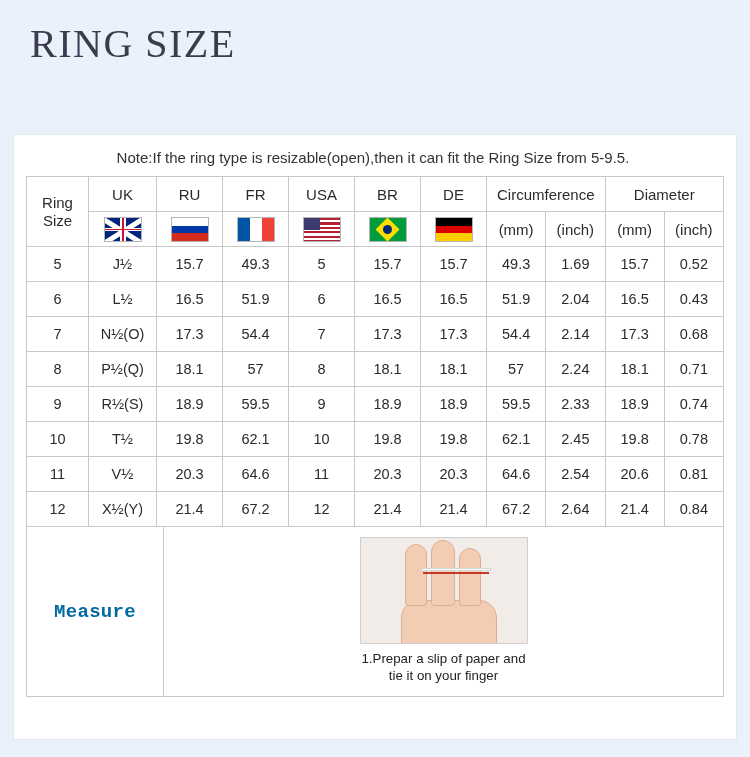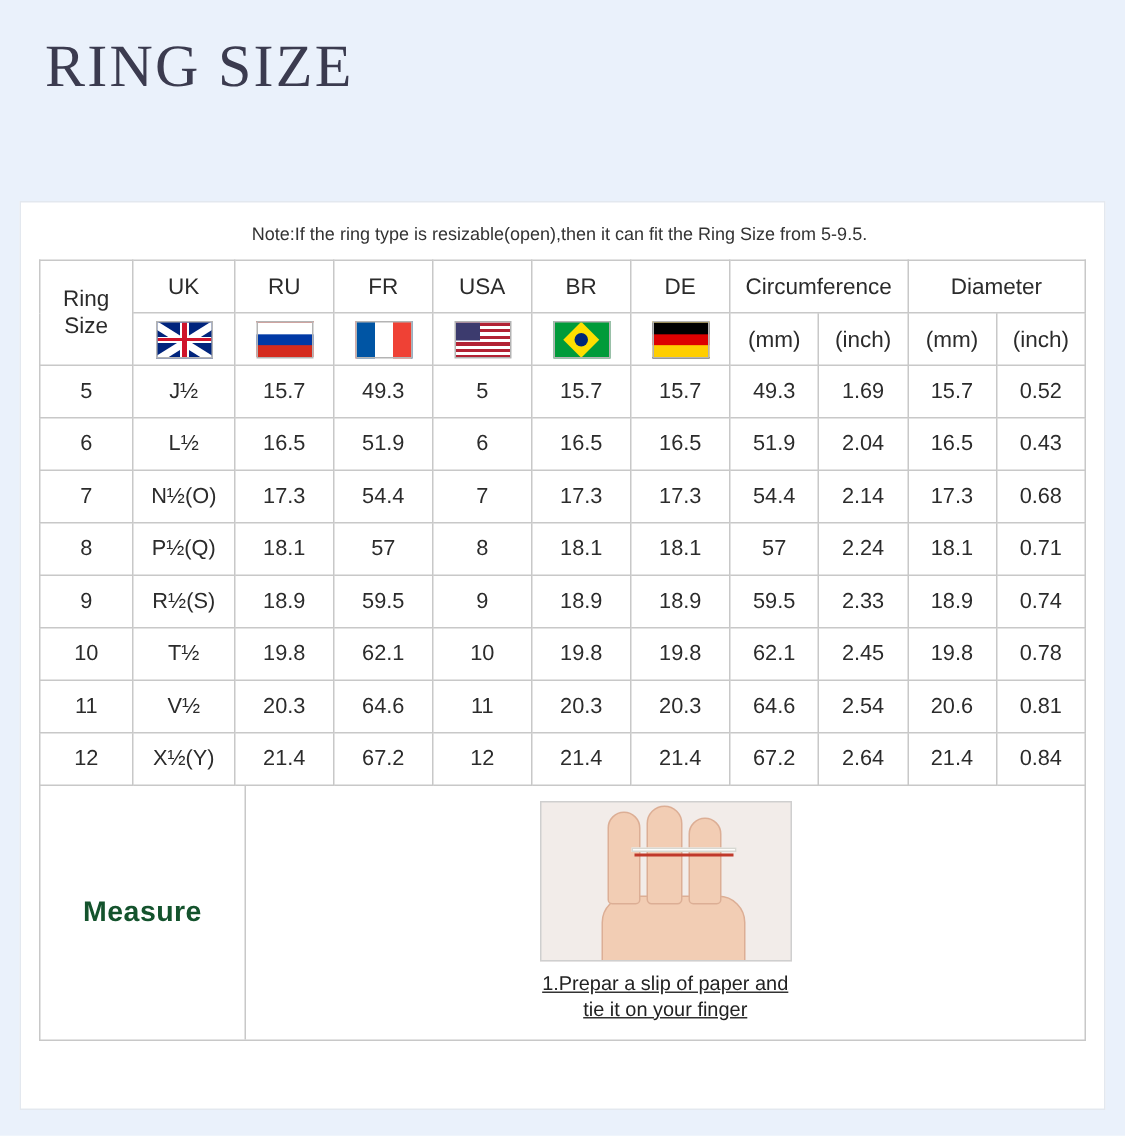--- a/index.html
+++ b/index.html
@@ -42,21 +42,21 @@
     position: absolute;
     left: 13px;
     top: 134px;
     width: 724px;
     height: 606px;
     background: #ffffff;
     border: 1px solid #e3e8ef;
   }
   .note {
     text-align: center;
-    font-size: 12px;
+    font-size: 15px;
     color: #333;
     padding: 14px 14px 10px 10px;
   }
   table.sizes {
     border-collapse: collapse;
     margin: 0 auto;
     width: 698px;
     table-layout: fixed;
   }
   table.sizes td, table.sizes th {
@@ -151,27 +151,27 @@
     height: 170px;
   }
   .measure-label {
     width: 137px;
     border-right: 1px solid #c8c8c8;
     display: flex;
     align-items: center;
     justify-content: center;
     font-size: 19px;
     font-weight: bold;
-    color: #14532d;
+    color: #0369a1;
     letter-spacing: 0.3px;
+    font-family: Liberation Mono, monospace;
   }
   .steps {
     flex: 1;
     display: flex;
-    text-decoration: underline;
   }
   .step {
     flex: 1;
     padding: 10px 8px 6px 8px;
     display: flex;
     flex-direction: column;
     align-items: center;
   }
   .thumb {
     width: 168px;

